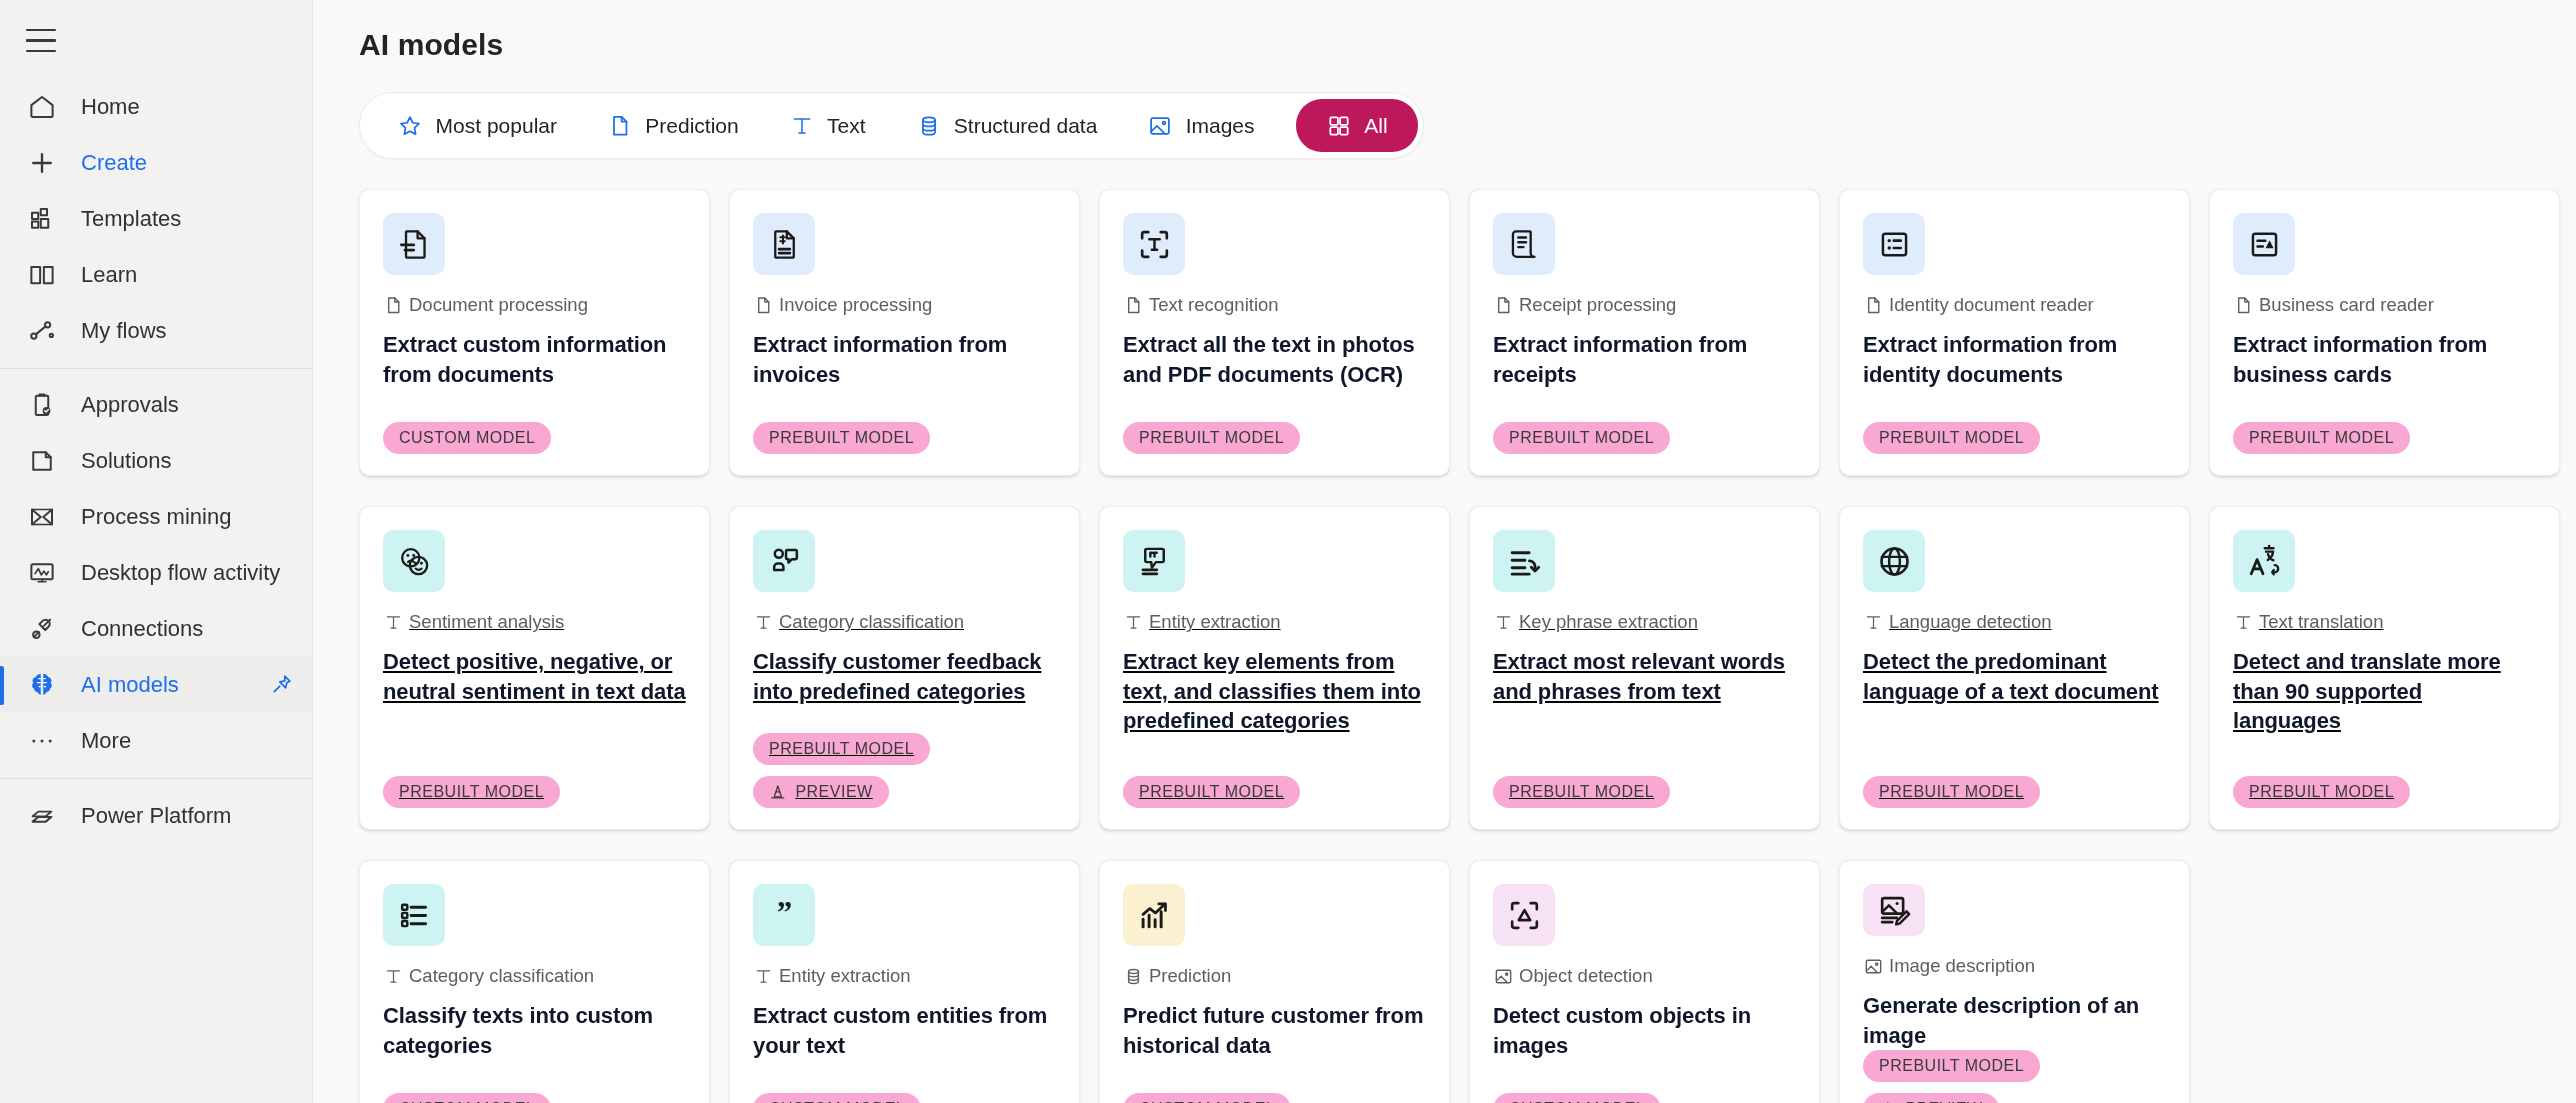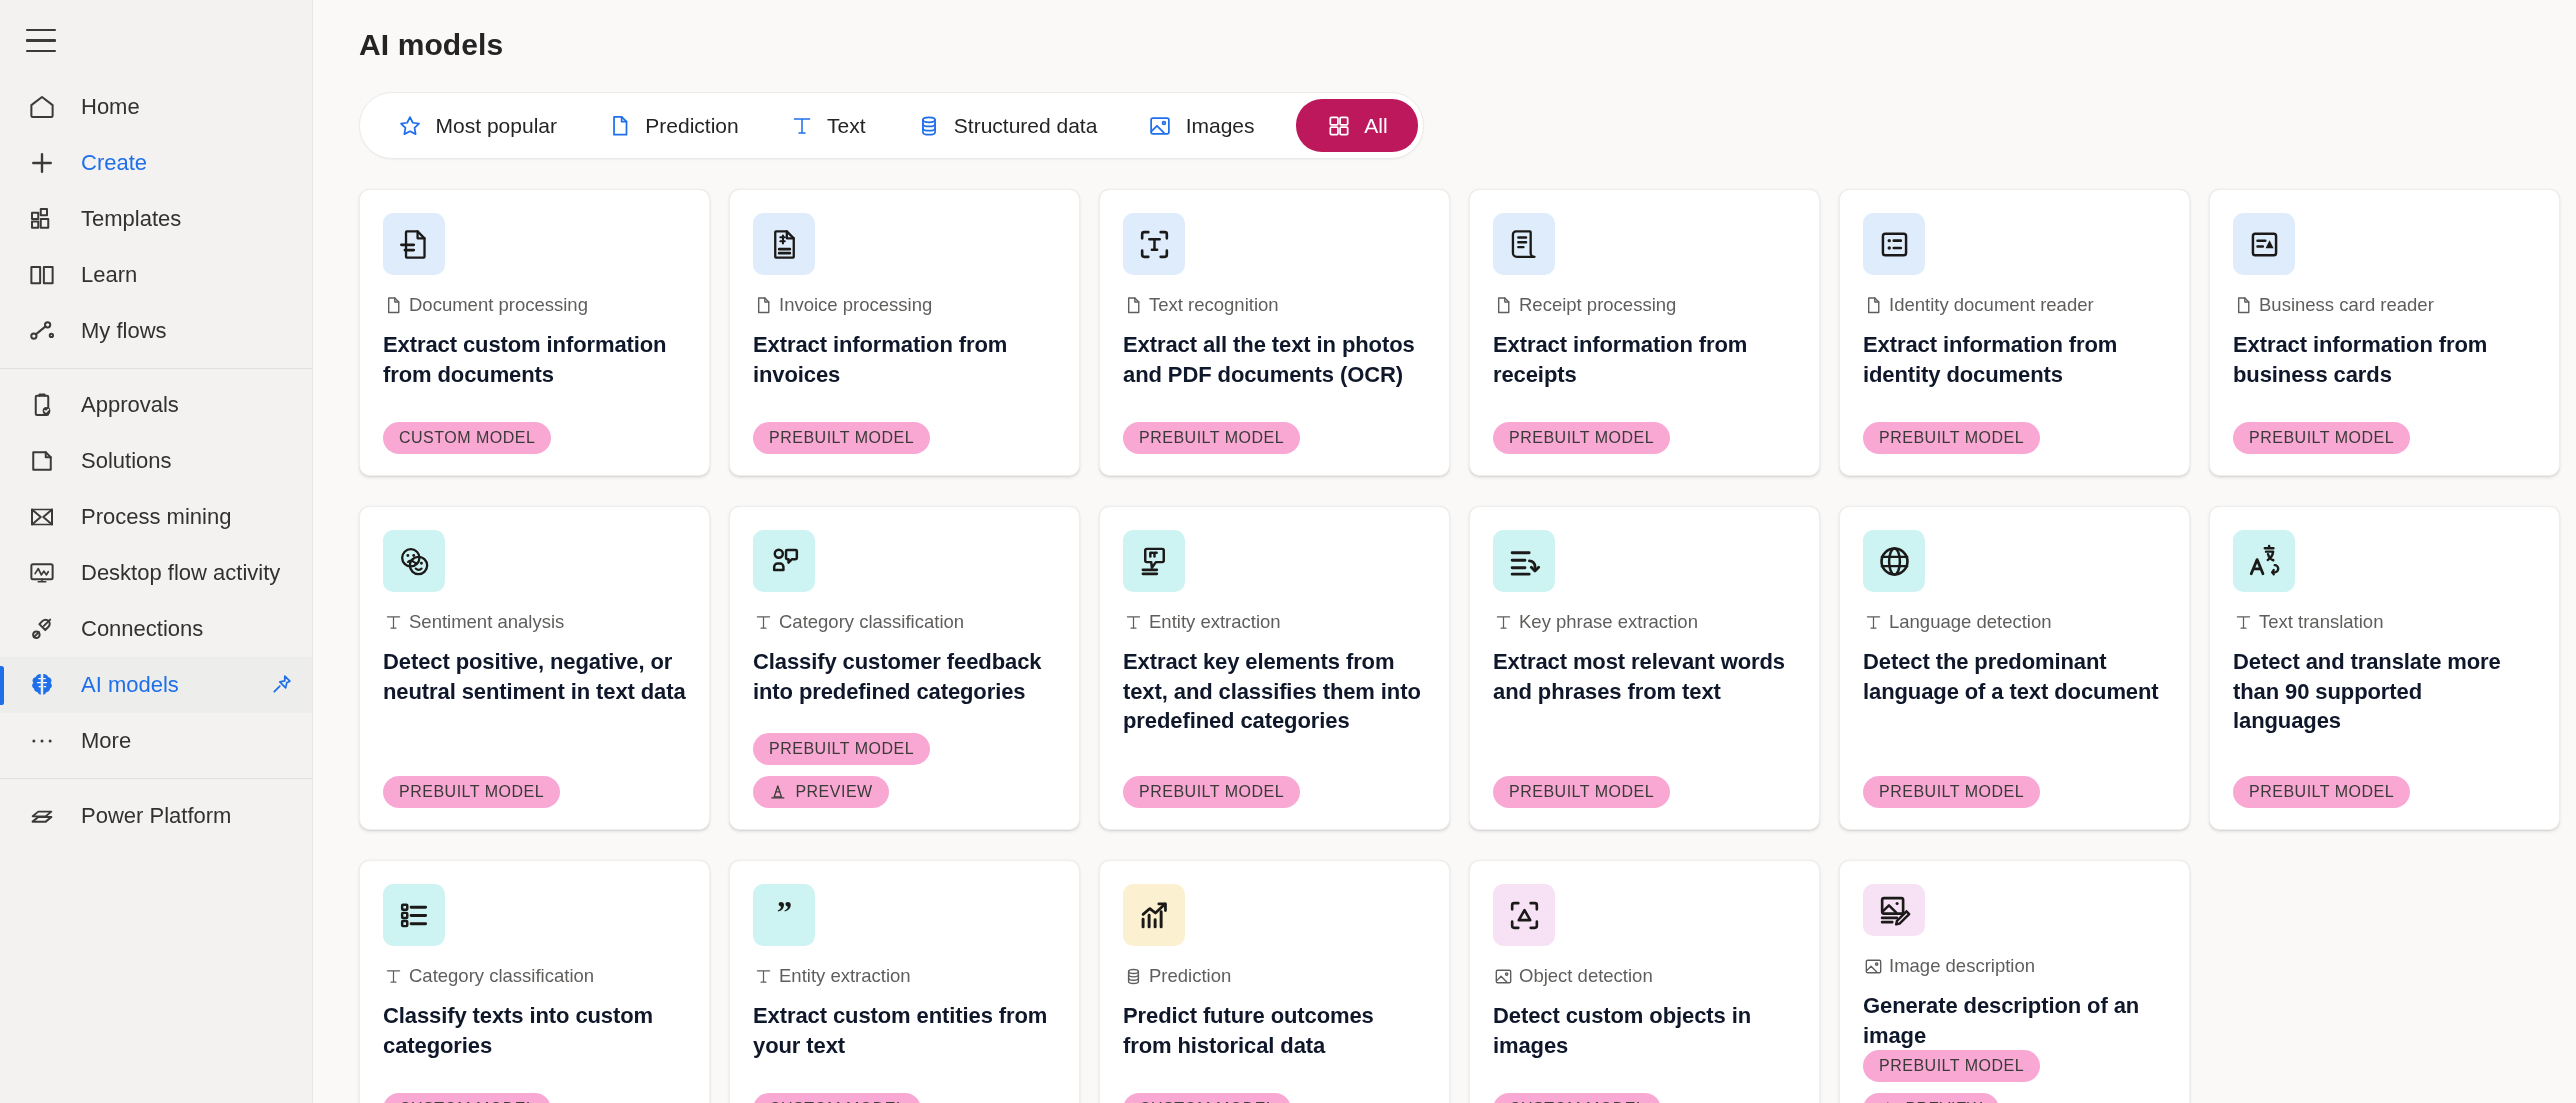--- a/index.html
+++ b/index.html
@@ -93,21 +93,21 @@
     background: #ffffff;
     border: 0.9px solid #f0eeed;
     border-radius: 10.6px;
     box-shadow: 0 1.4px 3.2px rgba(0,0,0,.09), 0 0.3px 0.8px rgba(0,0,0,.06);
     padding: 23px 23px 21px 23px;
     height: 287px;
     display: flex; flex-direction: column;
     cursor: pointer;
     position: relative;
   }
-  .card.tall { height: 324px; }
+  .card.tall { height: 324px; text-decoration: underline; }
   .tile {
     width: 62px; height: 62px; border-radius: 10.6px;
     display: flex; align-items: center; justify-content: center;
     color: #1b1a19; margin-bottom: 19.4px;
   }
   .tile.blue { background: #deecfb; }
   .tile.mint { background: #cdf4f2; }
   .tile.cream { background: #fbf0cf; }
   .tile.pink { background: #f6e2f4; }
   .cat {
@@ -720,21 +720,21 @@
             <div class="cat">
               <span class="cicon">
                 <svg width="21" height="21" viewBox="0 0 24 24" fill="none" stroke="currentColor" stroke-width="1.6" stroke-linecap="round" stroke-linejoin="round">
                   <ellipse cx="12" cy="6.3" rx="5.6" ry="2.3"></ellipse>
                   <path d="M6.4 6.3v11.4c0 1.3 2.5 2.3 5.6 2.3s5.6-1 5.6-2.3V6.3"></path>
                   <path d="M6.4 10.1c0 1.3 2.5 2.3 5.6 2.3s5.6-1 5.6-2.3M6.4 14c0 1.3 2.5 2.3 5.6 2.3s5.6-1 5.6-2.3"></path>
                 </svg>
               </span>
               <span>Prediction</span>
             </div>
-            <div class="ctitle">Predict future outcomes from historical data</div>
+            <div class="ctitle">Predict future customer from historical data</div>
             <div class="badges">
               <span class="badge">
                 <span>CUSTOM MODEL</span>
               </span>
             </div>
           </div>
         </div>
         <div class="cardcell">
           <div class="card">
             <div class="tile pink">

